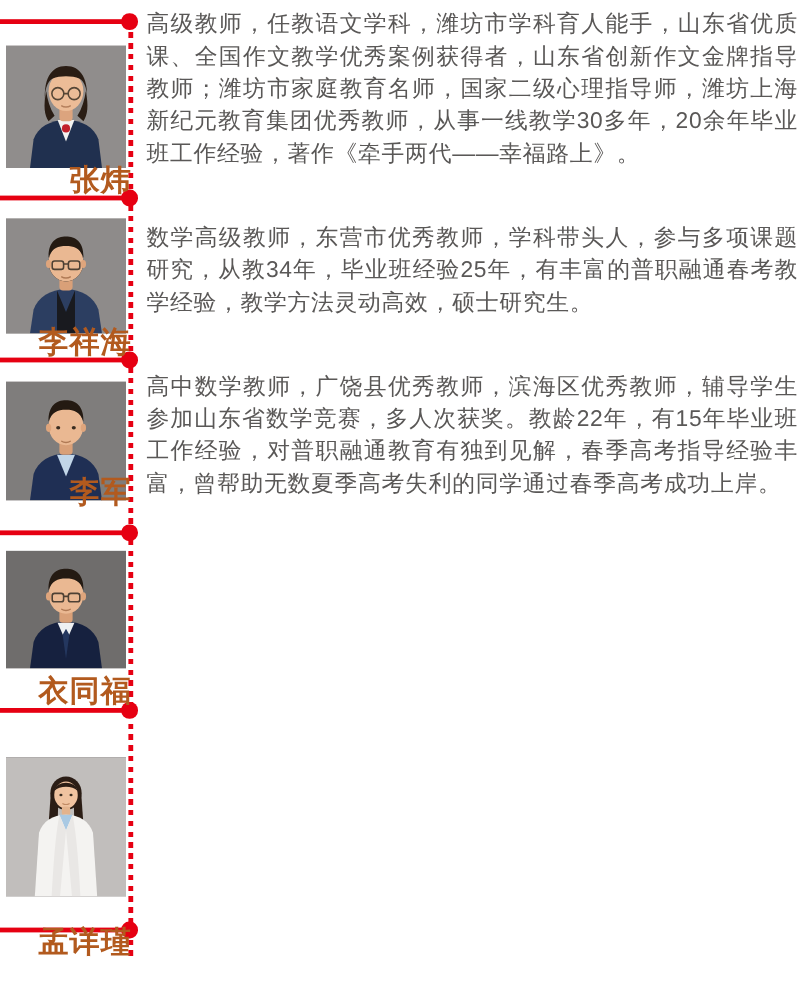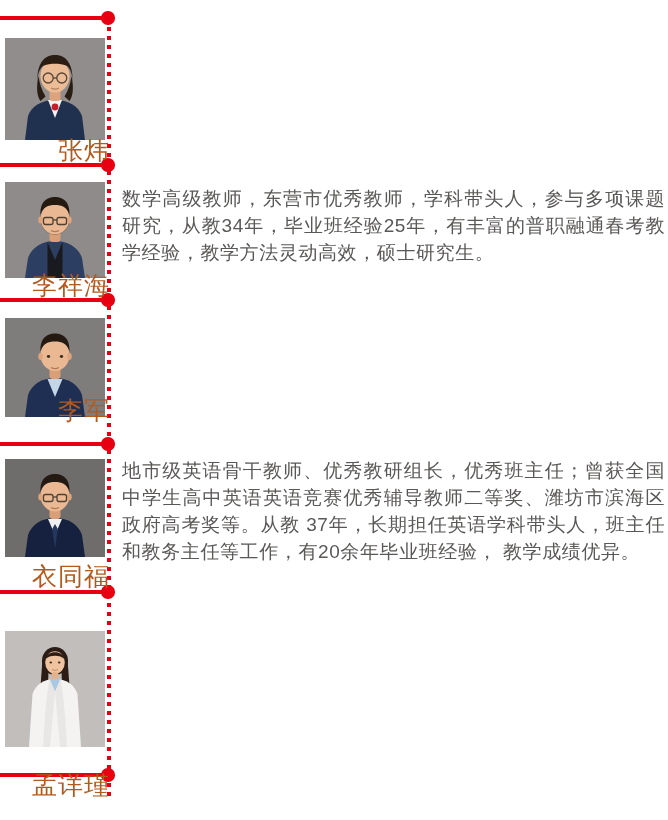--- a/index.html
+++ b/index.html
@@ -23,21 +23,21 @@
   .connector .dot {
     position:absolute; left:101px; top:-6.8px; width:13.5px; height:13.5px;
     border-radius:50%; background:var(--accent);
   }
   .photo {
     position:absolute; left:5px; width:100px; overflow:hidden; background:#8e8b8a;
   }
   .photo svg { display:block; width:100%; height:100%; }
   .tname {
     position:absolute; right:558px; white-space:nowrap;
-    font-size:25px; font-weight:400; letter-spacing:1px;
+    font-size:25px; font-weight:700; letter-spacing:1px;
     color:var(--name); line-height:26px;
   }
   .bio {
     position:absolute; left:122px; width:543px;
     font-size:19px; line-height:27px; letter-spacing:0.6px;
     color:var(--text); text-align:justify;
   }
 </style>
 </head>
 <body>
@@ -82,20 +82,21 @@
       <path d="M33 52 C30 27 38 17 50 17 C62 17 70 27 67 52 C69 38 65.5 29.5 61 27.5 C55.5 25 44.5 25 39 27.5 C34.5 29.5 31 38 33 52Z" fill="#2a1d14"></path>
       <path d="M33.5 38 C31 50 32 58 35.5 63 L40.5 58.5 C36.5 52 34.5 45 33.5 38Z" fill="#2a1d14"></path>
       <path d="M66.5 38 C69 50 68 58 64.5 63 L59.5 58.5 C63.5 52 65.5 45 66.5 38Z" fill="#2a1d14"></path>
       <circle cx="43.2" cy="40" r="5" fill="none" stroke="#564636" stroke-width="1.3"></circle>
       <circle cx="56.8" cy="40" r="5" fill="none" stroke="#564636" stroke-width="1.3"></circle>
       <line x1="48" y1="40" x2="52" y2="40" stroke="#564636" stroke-width="1.3"></line>
       <path d="M46 50 C48.5 51.5 51.5 51.5 54 50" fill="none" stroke="#b5805d" stroke-width="1.2"></path>
     </svg>
   </div>
   <div class="tname" style="top:137px">张炜</div>
+  <p class="bio" style="top:7px">高级教师，任教语文学科，潍坊市学科育人能手，山东省优质课、全国作文教学优秀案例获得者，山东省创新作文金牌指导教师；潍坊市家庭教育名师，国家二级心理指导师，潍坊上海新纪元教育集团优秀教师，从事一线教学30多年，20余年毕业班工作经验，著作《牵手两代——幸福路上》。</p>
 
   <div class="photo" style="top:182px;height:96px" title="male-teacher-portrait">
     <svg viewBox="0 0 100 96" preserveAspectRatio="none">
       <rect width="100" height="96" fill="#8e8b8a"></rect>
       <path d="M50 59 C37 59 26.5 65.5 23 76 L20 96 L80 96 L77 76 C73.5 65.5 63 59 50 59Z" fill="#2c3e61"></path>
       <path d="M42.5 60 L50 78 L57.5 60 L57.5 96 L42.5 96Z" fill="#191a1f"></path>
       <rect x="44.5" y="48" width="11" height="12" rx="3" fill="#d9a078"></rect>
       <ellipse cx="50" cy="36.5" rx="14.5" ry="16" fill="#eab златo"></ellipse>
       <ellipse cx="50" cy="36.5" rx="14.5" ry="16" fill="#eab892"></ellipse>
       <ellipse cx="35.5" cy="38" rx="2.2" ry="3.4" fill="#dfa57c"></ellipse>
@@ -119,40 +120,40 @@
       <ellipse cx="50" cy="37" rx="14.5" ry="16" fill="#eab892"></ellipse>
       <ellipse cx="35.5" cy="38.5" rx="2.2" ry="3.4" fill="#dfa57c"></ellipse>
       <ellipse cx="64.5" cy="38.5" rx="2.2" ry="3.4" fill="#dfa57c"></ellipse>
       <path d="M35.5 33.5 C35 20 42 15.5 50 15.5 C58 15.5 65 20 64.5 33.5 C62 25.5 57 23.5 50 23.5 C43 23.5 38 25.5 35.5 33.5Z" fill="#241a12"></path>
       <ellipse cx="43.5" cy="38.5" rx="1.7" ry="1.4" fill="#3a2d21"></ellipse>
       <ellipse cx="56.5" cy="38.5" rx="1.7" ry="1.4" fill="#3a2d21"></ellipse>
       <path d="M46 49.5 C48.5 51 51.5 51 54 49.5" fill="none" stroke="#b07a55" stroke-width="1.2"></path>
     </svg>
   </div>
   <div class="tname" style="top:397px">李军</div>
+  <p class="bio" style="top:309px">高中数学教师，广饶县优秀教师，滨海区优秀教师，辅导学生参加山东省数学竞赛，多人次获奖。教龄22年，有15年毕业班工作经验，对普职融通教育有独到见解，春季高考指导经验丰富，曾帮助无数夏季高考失利的同学通过春季高考成功上岸。</p>
 
   <div class="photo" style="top:459px;height:98px" title="male-teacher-portrait">
     <svg viewBox="0 0 100 98" preserveAspectRatio="none">
       <rect width="100" height="98" fill="#6f6d6c"></rect>
       <path d="M50 59 C37 59 26.5 65.5 23 76 L20 98 L80 98 L77 76 C73.5 65.5 63 59 50 59Z" fill="#16213f"></path>
       <path d="M43 60 L50 76 L57 60Z" fill="#eef0f2"></path>
       <path d="M50 65 L47.2 70 L50 90 L52.8 70Z" fill="#24375f"></path>
       <rect x="44.5" y="48" width="11" height="12" rx="3" fill="#d9a078"></rect>
       <ellipse cx="50" cy="36.5" rx="14.5" ry="16" fill="#eab892"></ellipse>
       <ellipse cx="35.5" cy="38" rx="2.2" ry="3.4" fill="#dfa57c"></ellipse>
       <ellipse cx="64.5" cy="38" rx="2.2" ry="3.4" fill="#dfa57c"></ellipse>
       <path d="M35.5 33 C35 19.5 42 15 50 15 C58 15 65 19.5 64.5 33 C62 25 57 23 50 23 C43 23 38 25 35.5 33Z" fill="#241a12"></path>
       <rect x="38.5" y="35.5" width="9.5" height="7" rx="2" fill="none" stroke="#4e4134" stroke-width="1.3"></rect>
       <rect x="52" y="35.5" width="9.5" height="7" rx="2" fill="none" stroke="#4e4134" stroke-width="1.3"></rect>
       <line x1="48" y1="38" x2="52" y2="38" stroke="#4e4134" stroke-width="1.3"></line>
       <path d="M46 48.5 C48.5 50 51.5 50 54 48.5" fill="none" stroke="#b07a55" stroke-width="1.2"></path>
     </svg>
   </div>
   <div class="tname" style="top:563px">衣同福</div>
-  <p class="bio" style="top:457px">地市级英语骨干教师、优秀教研组长，优秀班主任；曾获全国中学生高中英语英语竞赛优秀辅导教师二等奖、潍坊市滨海区政府高考奖等。从教 37年，长期担任英语学科带头人，班主任和教务主任等工作，有20余年毕业班经验， 教学成绩优异。</p>
 
   <div class="photo" style="top:631px;height:116px" title="female-teacher-portrait">
     <svg viewBox="0 0 100 116" preserveAspectRatio="none">
       <rect width="100" height="116" fill="#c1bebc"></rect>
       <ellipse cx="50" cy="30" rx="13" ry="14" fill="#2b1d15"></ellipse>
       <path d="M37.5 28 L34 76 C34 81 41.5 82 42.5 76 L43.5 38Z" fill="#2b1d15"></path>
       <path d="M62.5 28 L66 76 C66 81 58.5 82 57.5 76 L56.5 38Z" fill="#2b1d15"></path>
       <ellipse cx="50" cy="31.5" rx="9.8" ry="11.2" fill="#f0c3a0"></ellipse>
       <path d="M40.5 28 C41.5 19 58.5 19 59.5 28 C55.5 23.5 44.5 23.5 40.5 28Z" fill="#2b1d15"></path>
       <ellipse cx="45.8" cy="31.5" rx="1.3" ry="1.1" fill="#3a2d21"></ellipse>

